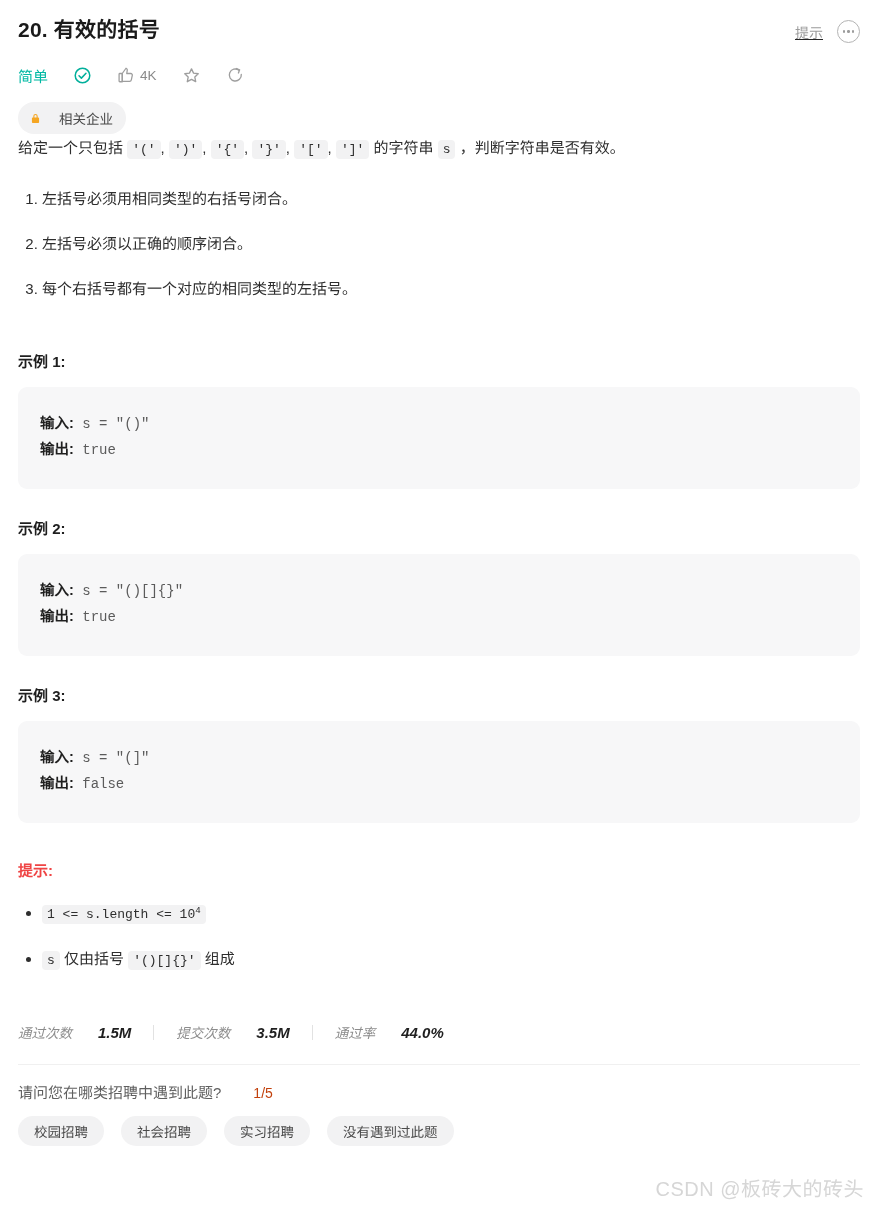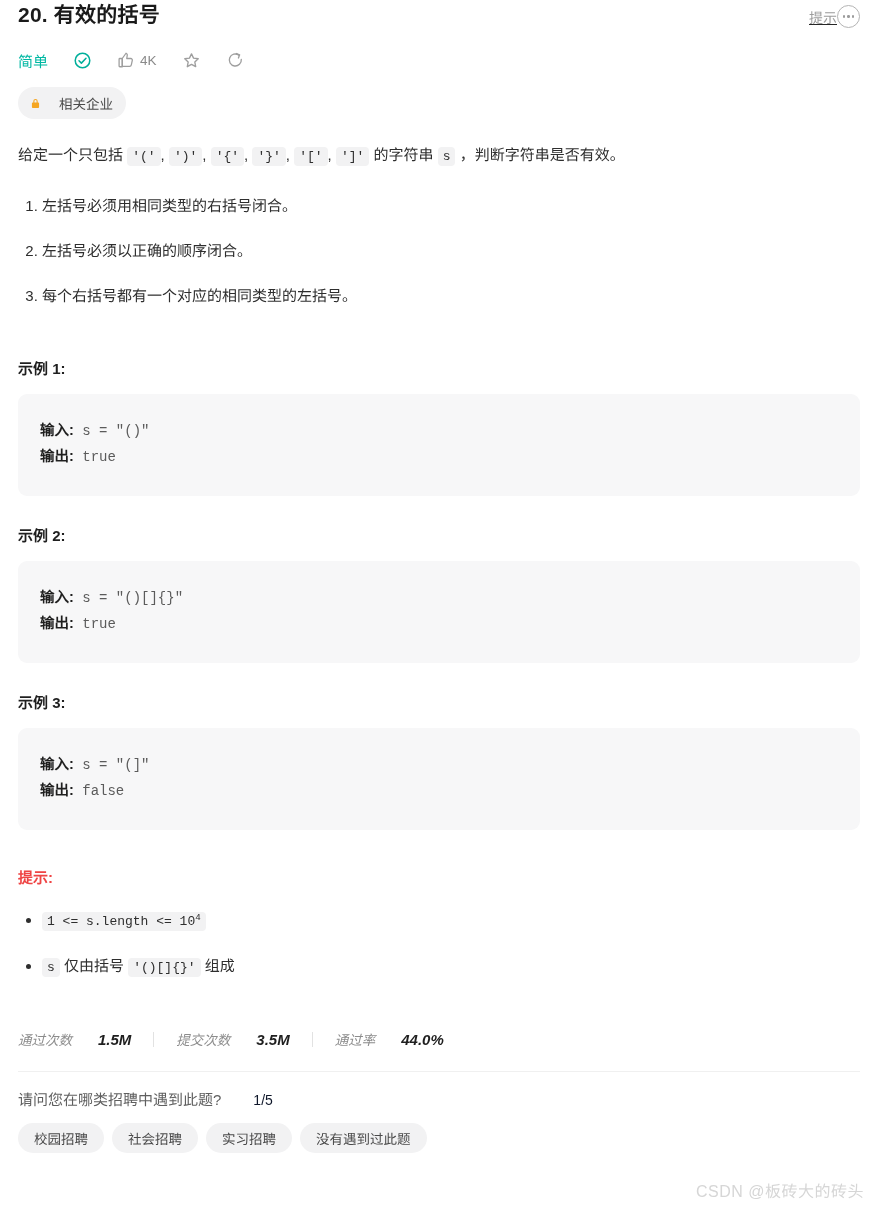--- a/index.html
+++ b/index.html
@@ -22,33 +22,34 @@
     box-sizing: border-box;
     width: 878px;
     position: relative;
   }
 
   
   .title-row {
     display: flex;
     align-items: flex-start;
     justify-content: space-between;
-    padding-top: 0;
+    padding-top: 15px;
   }
   .title {
     font-size: 21px;
     font-weight: 700;
     line-height: 30px;
     letter-spacing: .2px;
     color: #1a1a1a;
     margin: 0;
   }
   .title-right {
     display: flex;
     align-items: center;
+    gap: 14px;
     padding-top: 5px;
     text-decoration: underline;
   }
   .hint-link {
     font-size: 14px;
     color: #9c9c9c;
   }
   .circle-btn {
     width: 21px;
     height: 21px;
@@ -101,21 +102,21 @@
     align-items: center;
     gap: 17px;
     background: #f2f2f3;
     border-radius: 16px;
     padding: 6px 13px 6px 11px;
     font-size: 13.5px;
     color: #4a4a4a;
   }
 
   
-  .content { margin-top: 22px; }
+  .content { }
   p.para {
     font-size: 15px;
     line-height: 27px;
     margin: 0 0 22px 0;
     color: #2e2e2e;
   }
   ol.rules {
     margin: 0 0 4px 0;
     padding-left: 24px;
     font-size: 15px;
@@ -208,45 +209,45 @@
 
   
   .survey { margin-top: 16px; }
   .survey-q {
     display: flex;
     align-items: baseline;
     gap: 32px;
     font-size: 15px;
     color: #5f5f5f;
   }
-  .survey-count { color: #0f172a; font-size: 14px; }
+  .survey-count { color: #c2410c; font-size: 14px; }
   .chips {
     display: flex;
-    gap: 8px;
+    gap: 17px;
     margin-top: 14px;
   }
   .chip {
     background: #f2f2f3;
     border-radius: 16px;
     height: 30px;
     display: flex;
     align-items: center;
     justify-content: center;
     padding: 0 16px;
     font-size: 13.5px;
     color: #4a4a4a;
     white-space: nowrap;
   }
 
   
   .watermark {
     position: absolute;
     right: 14px;
     bottom: 14px;
-    font-size: 16px;
+    font-size: 20px;
     color: #d6d6d6;
     letter-spacing: .5px;
     pointer-events: none;
   }
 </style>
 </head>
 <body>
 
 <div class="page">
 

